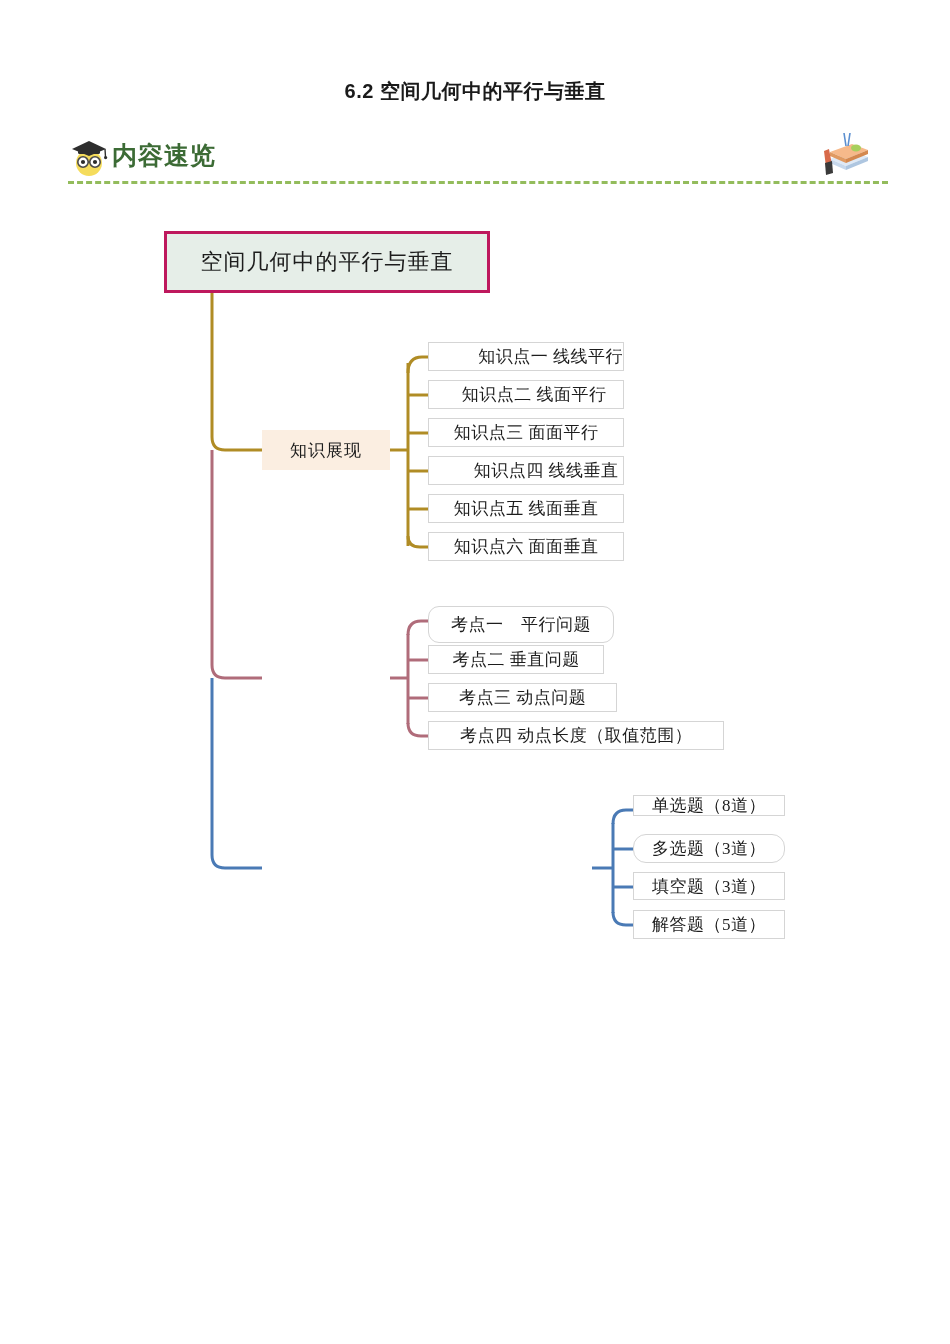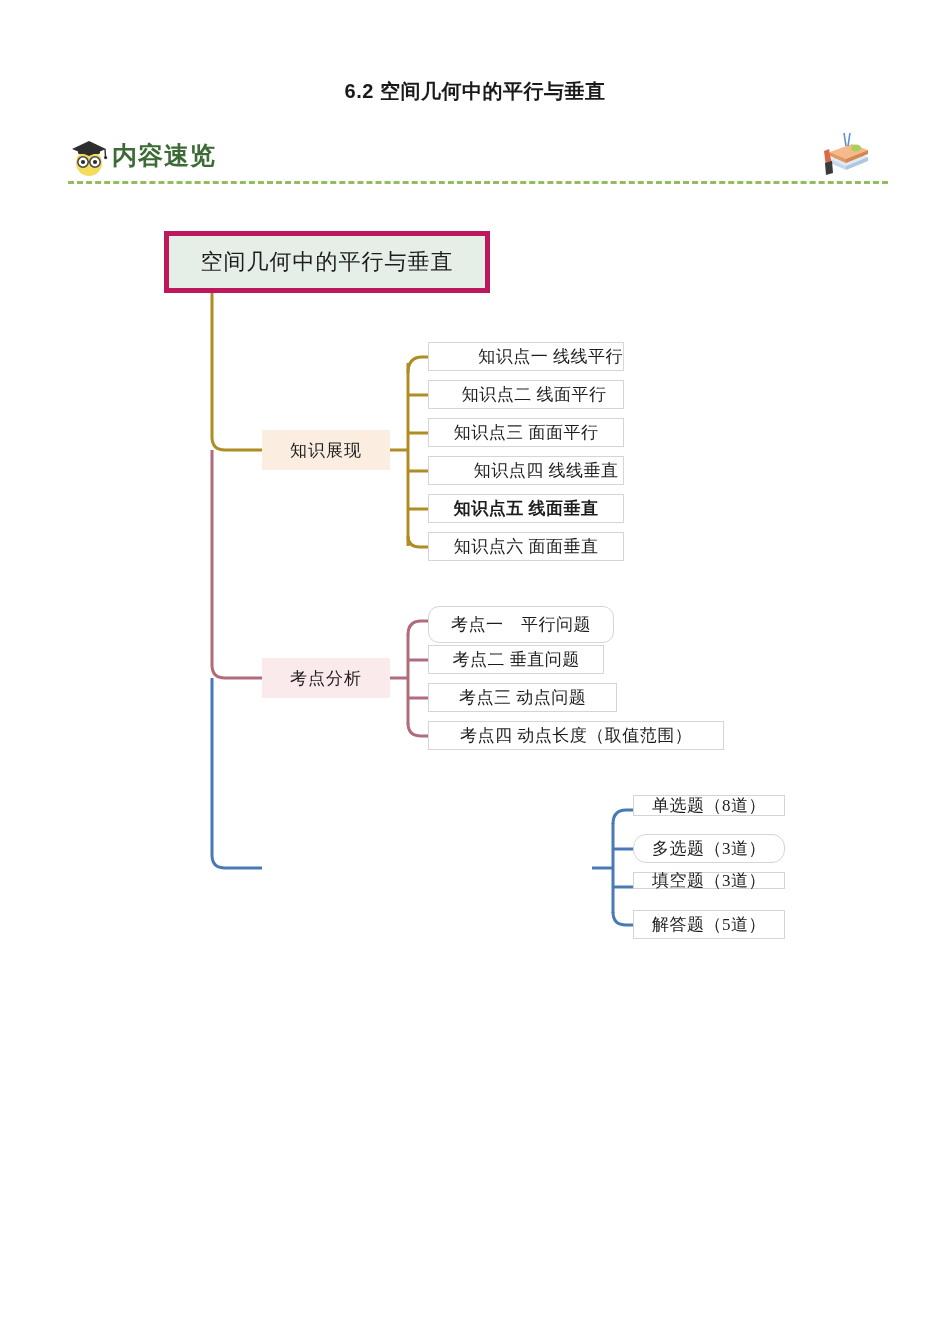--- a/index.html
+++ b/index.html
@@ -92,21 +92,21 @@
     display: flex;
     align-items: center;
     justify-content: center;
     font-family: "Liberation Serif", "DejaVu Serif", serif;
     color: #1d1d1d;
     white-space: nowrap;
   }
 
   .node-root {
     background: #e6eee8;
-    border: 5px solid #be185d;
+    border: 3px solid #be185d;
     font-size: 22px;
     letter-spacing: 1px;
   }
   .node-l1-a {
     background: #fbeee1;
     border: none;
     font-size: 17px;
     letter-spacing: 1px;
   }
   .node-l1-b {
@@ -214,30 +214,27 @@
   </div>
   <div class="node node-leaf" style="left:428px; top:380px; width:196px; height:29px;padding-left:16px;">
     <span>知识点二  线面平行</span>
   </div>
   <div class="node node-leaf" style="left:428px; top:418px; width:196px; height:29px;">
     <span>知识点三  面面平行</span>
   </div>
   <div class="node node-leaf" style="left:428px; top:456px; width:196px; height:29px;padding-left:40px;">
     <span>知识点四  线线垂直</span>
   </div>
-  <div class="node node-leaf" style="left:428px; top:494px; width:196px; height:29px;font-weight:bold;">
+  <div class="node node-leaf" style="left:428px; top:494px; width:196px; height:29px;">
     <span>知识点五  线面垂直</span>
   </div>
   <div class="node node-leaf" style="left:428px; top:532px; width:196px; height:29px;">
     <span>知识点六  面面垂直</span>
   </div>
 
-  <div class="node node-l1-b" style="left:262px; top:658px; width:128px; height:40px;">
-    <span>考点分析</span>
-  </div>
 
   <div class="node node-leaf" style="left:428px; top:606px; width:186px; height:37px;border-radius:11px;">
     <span>考点一　平行问题</span>
   </div>
   <div class="node node-leaf" style="left:428px; top:645px; width:176px; height:29px;">
     <span>考点二  垂直问题</span>
   </div>
   <div class="node node-leaf" style="left:428px; top:683px; width:189px; height:29px;">
     <span>考点三  动点问题</span>
   </div>
@@ -245,20 +242,20 @@
     <span>考点四  动点长度（取值范围）</span>
   </div>
 
 
   <div class="node node-leaf" style="left:633px; top:795px; width:152px; height:21px;">
     <span>单选题（8道）</span>
   </div>
   <div class="node node-leaf" style="left:633px; top:834px; width:152px; height:29px;border-radius:13px;">
     <span>多选题（3道）</span>
   </div>
-  <div class="node node-leaf" style="left:633px; top:872px; width:152px; height:17px;">
+  <div class="node node-leaf" style="left:633px; top:872px; width:152px; height:28px;">
     <span>填空题（3道）</span>
   </div>
   <div class="node node-leaf" style="left:633px; top:910px; width:152px; height:29px;">
     <span>解答题（5道）</span>
   </div>
 
 </div>
 
 </body></html>

